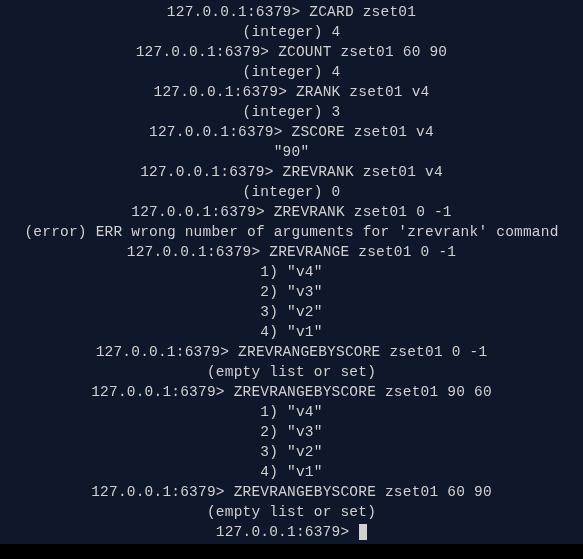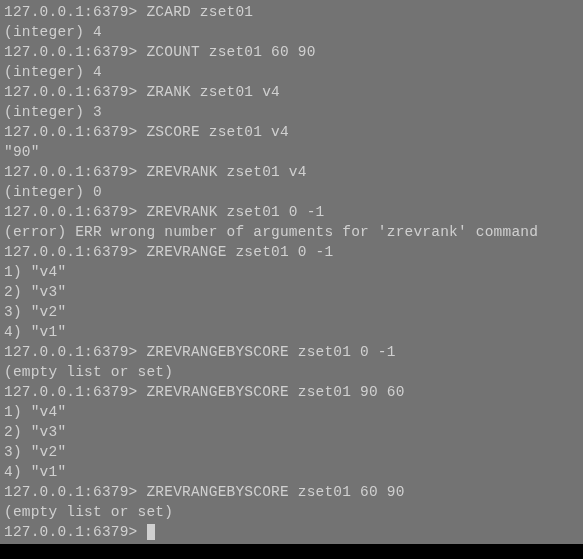--- a/index.html
+++ b/index.html
@@ -8,24 +8,25 @@
     background: #000;
     width: 583px;
     height: 559px;
     overflow: hidden;
   }
   .terminal {
     font-family: Consolas, "Courier New", monospace;
     font-size: 14.5px;
     line-height: 20px;
     color: #d0d0d0;
-    background: #737373;
+    background: #0f172a;
     padding: 2px 4px;
     white-space: pre;
     letter-spacing: 0.2px;
+    text-align: center;
   }
   .line {
     display: block;
   }
   .cursor {
     display: inline-block;
     width: 8px;
     height: 16px;
     background: #d0d0d0;
     vertical-align: text-bottom;

